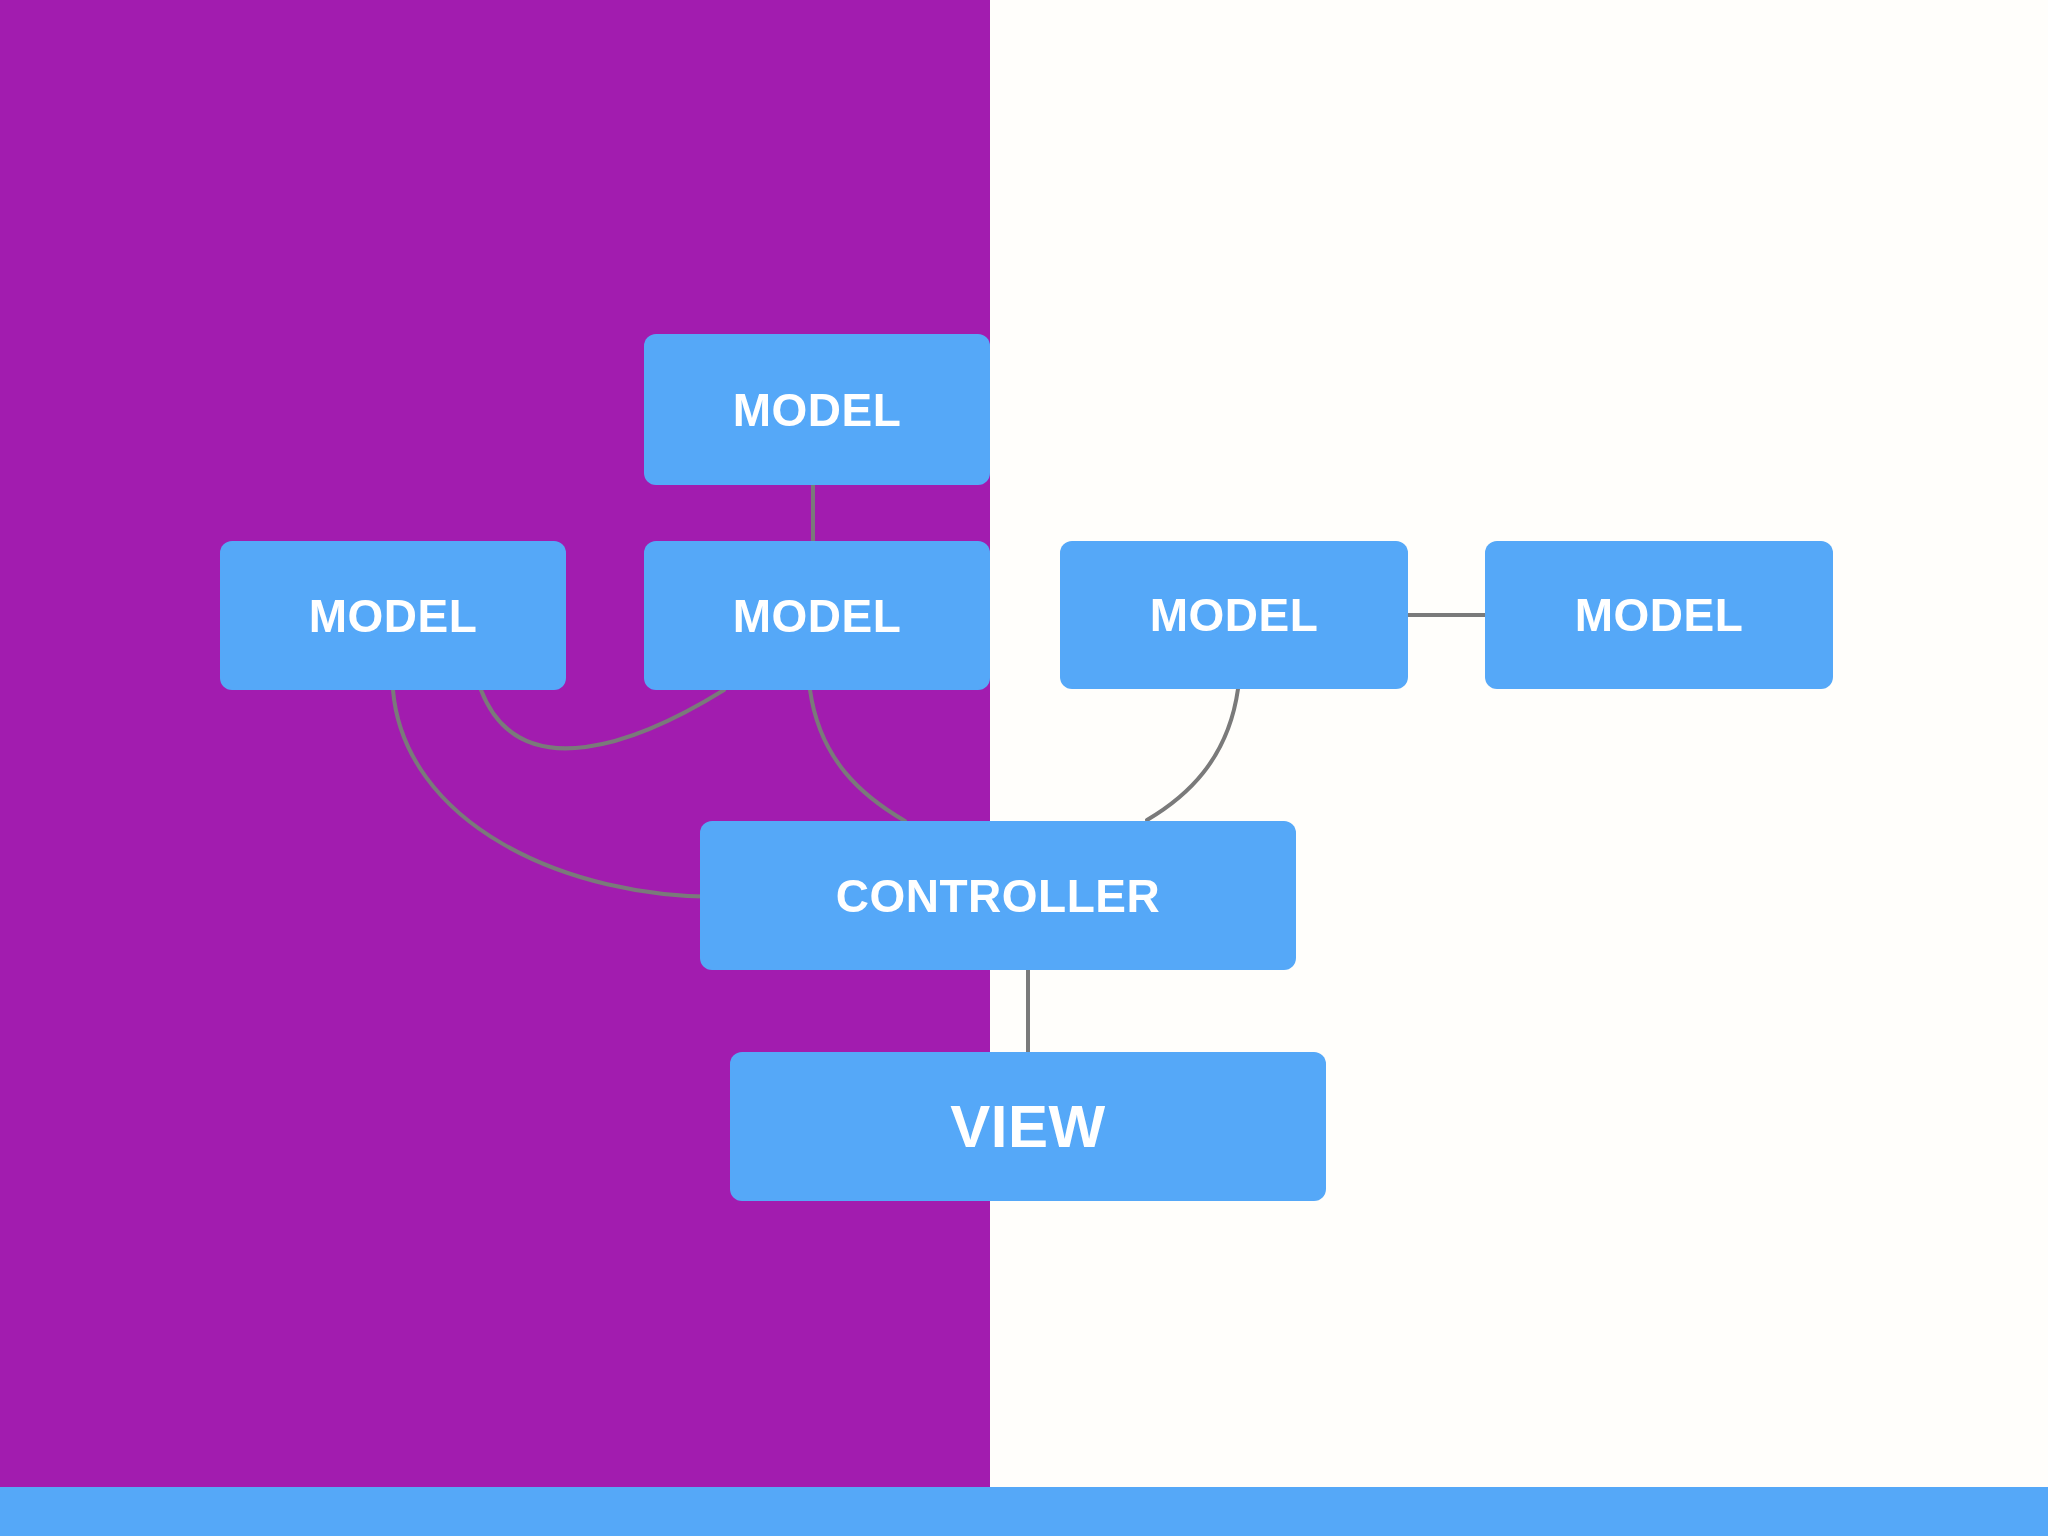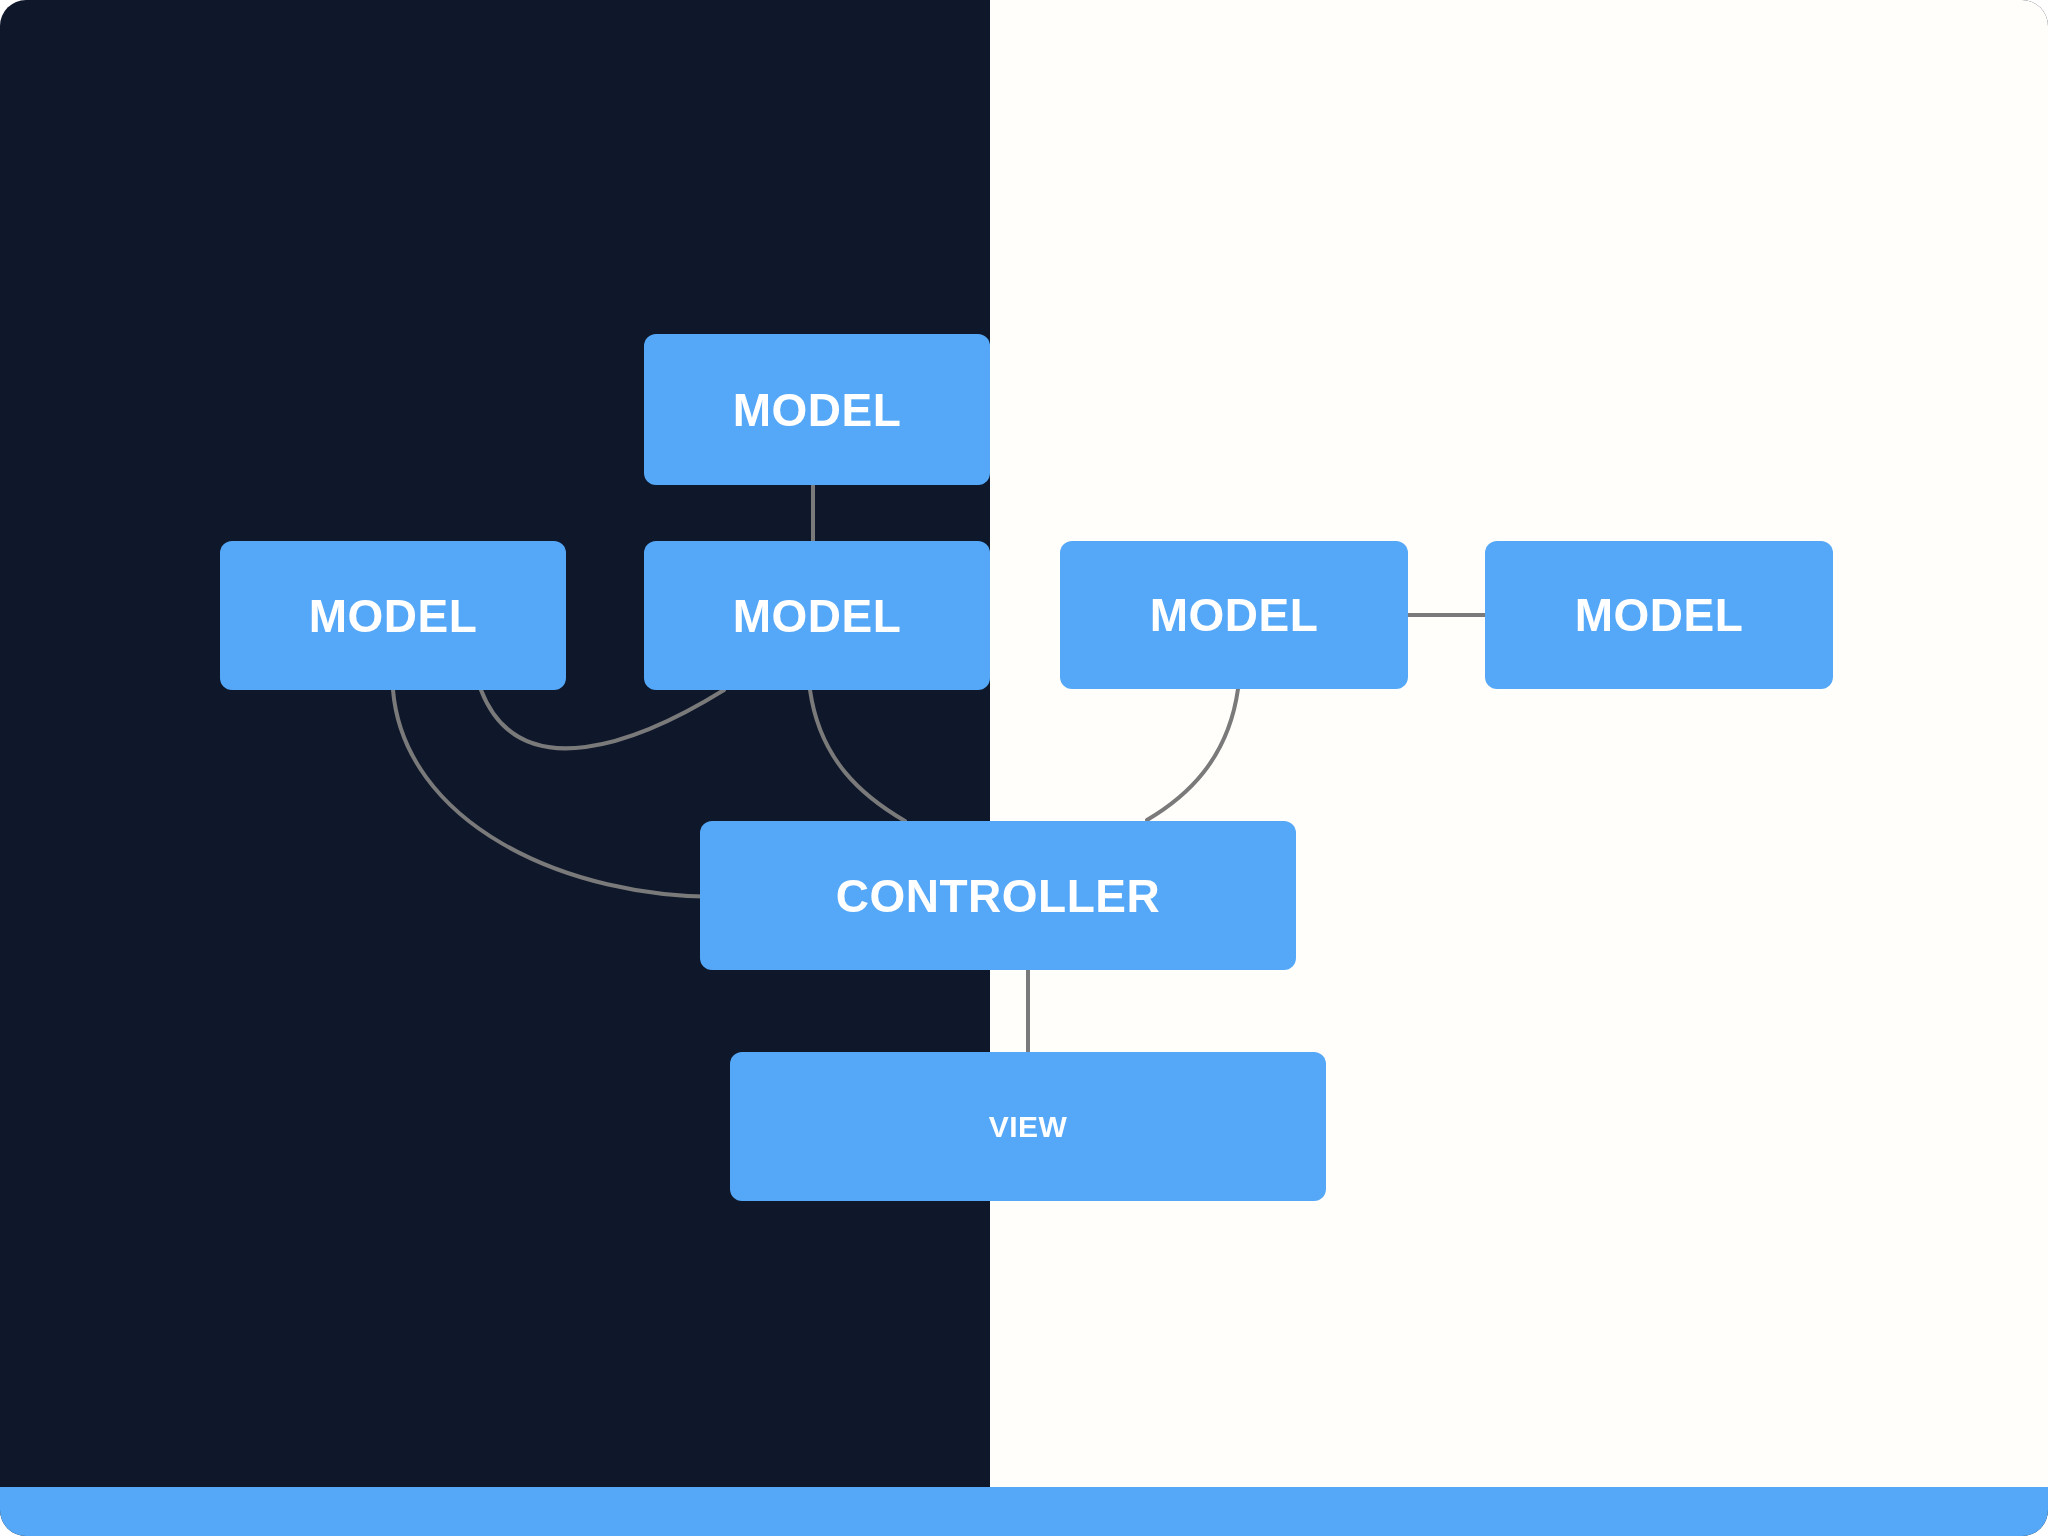--- a/index.html
+++ b/index.html
@@ -4,24 +4,23 @@
 <style>
   html, body {
     margin: 0;
     padding: 0;
     background: #ffffff;
   }
   #stage {
     position: relative;
     width: 2048px;
     height: 1536px;
-    background: #0f172a;
+    background: #a21caf;
     overflow: hidden;
     font-family: "Liberation Sans", sans-serif;
-    border-radius: 26px;
   }
   
   #bg-panel {
     position: absolute;
     left: 990px;
     top: 0px;
     width: 1058px;
     height: 1487px;
     background: #fffefb;
     z-index: 0;
@@ -46,21 +45,21 @@
     z-index: 2;
   }
   .node .label {
     font-weight: bold;
     letter-spacing: 0.5px;
     line-height: 1;
     white-space: nowrap;
     -webkit-font-smoothing: antialiased;
   }
   .node.size-sm .label { font-size: 46px; }
-  .node.size-md .label { font-size: 30px; }
+  .node.size-md .label { font-size: 60px; }
   .node.size-lg .label { font-size: 46px; }
 
   #footer-bar {
     position: absolute;
     left: 0;
     top: 1487px;
     width: 2048px;
     height: 49px;
     background: #55a8f8;
     z-index: 3;

